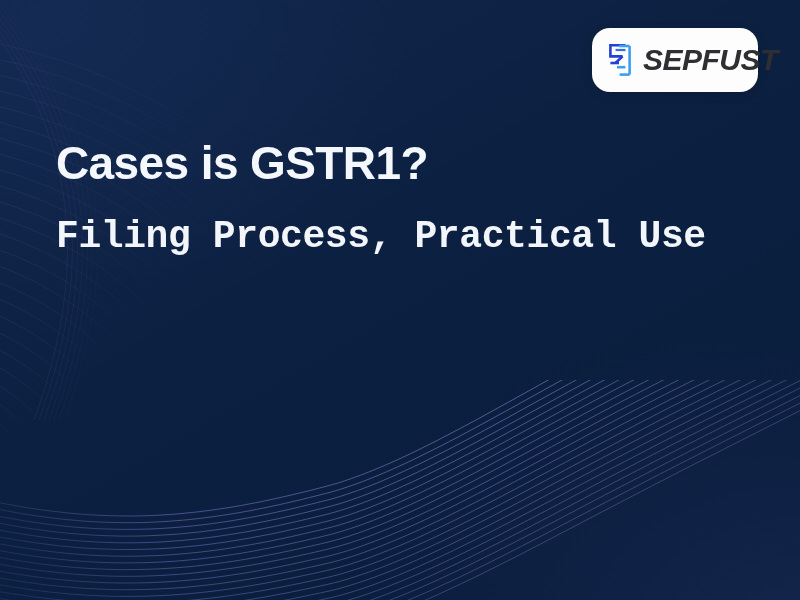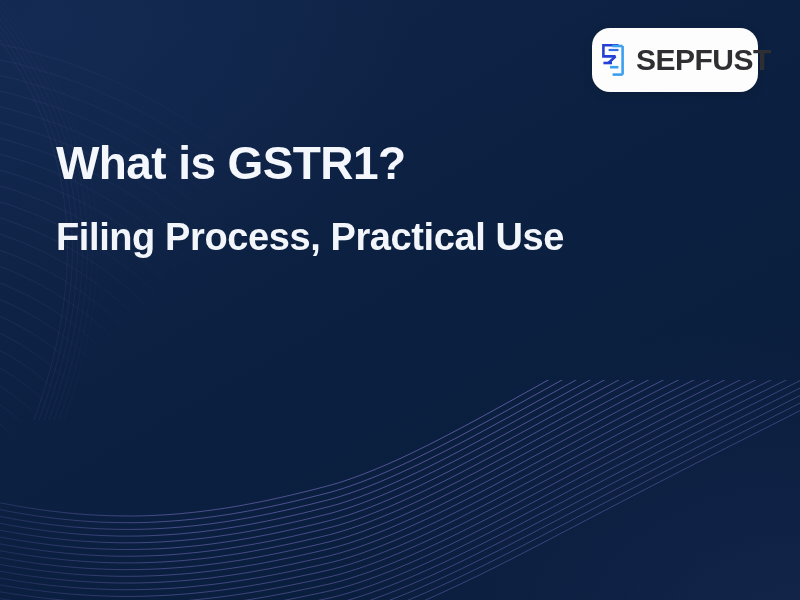--- a/index.html
+++ b/index.html
@@ -37,24 +37,25 @@
   
   .logo-badge {
     position:absolute;
     left:592px; top:28px;
     width:166px; height:64px;
     background:#fdfdfd;
     border-radius:18px;
     display:flex;
     align-items:center;
     justify-content:flex-start;
-    padding-left:6px;
+    padding-left:13px;
     gap:4px;
     z-index:5;
     box-shadow:0 2px 10px rgba(0,0,0,0.18);
+    font-style:italic;
   }
   .logo-mark { width:34px; height:40px; flex:0 0 auto; }
   .logo-word {
     font-family:"Liberation Sans", sans-serif;
     font-size:30px;
     font-weight:bold;
     letter-spacing:-0.5px;
     color:#2f2f33;
     line-height:1;
     white-space:nowrap;
@@ -71,21 +72,21 @@
     font-family:"Liberation Sans", sans-serif;
     font-size:46px;
     font-weight:bold;
     letter-spacing:-0.6px;
     color:#f4f7fb;
     line-height:1.12;
     margin-bottom:22px;
     white-space:nowrap;
   }
   .subline {
-    font-family:Liberation Sans, sans-serif;
+    font-family:Liberation Mono, monospace;
     font-size:38px;
     font-weight:bold;
     letter-spacing:-0.4px;
     color:#f2f5f9;
     line-height:1.34;
     white-space:nowrap;
   }
 </style>
 </head>
 <body>
@@ -201,17 +202,17 @@
         <path d="M24.6 6.0 V34.6"></path>
         <path d="M14.2 6.0 H24.6"></path>
         <path d="M14.6 34.6 H24.6"></path>
         <path d="M12.0 27.2 H20.4"></path>
       </g>
     </svg>
     <span class="logo-word">SEPFUST</span>
   </div>
 
   <div class="copy">
-    <div class="headline">What is GSTR1?</div>
+    <div class="headline">Cases is GSTR1?</div>
     <div class="subline">Filing Process, Practical Use</div>
   </div>
 
 </div>
 
 </body></html>

